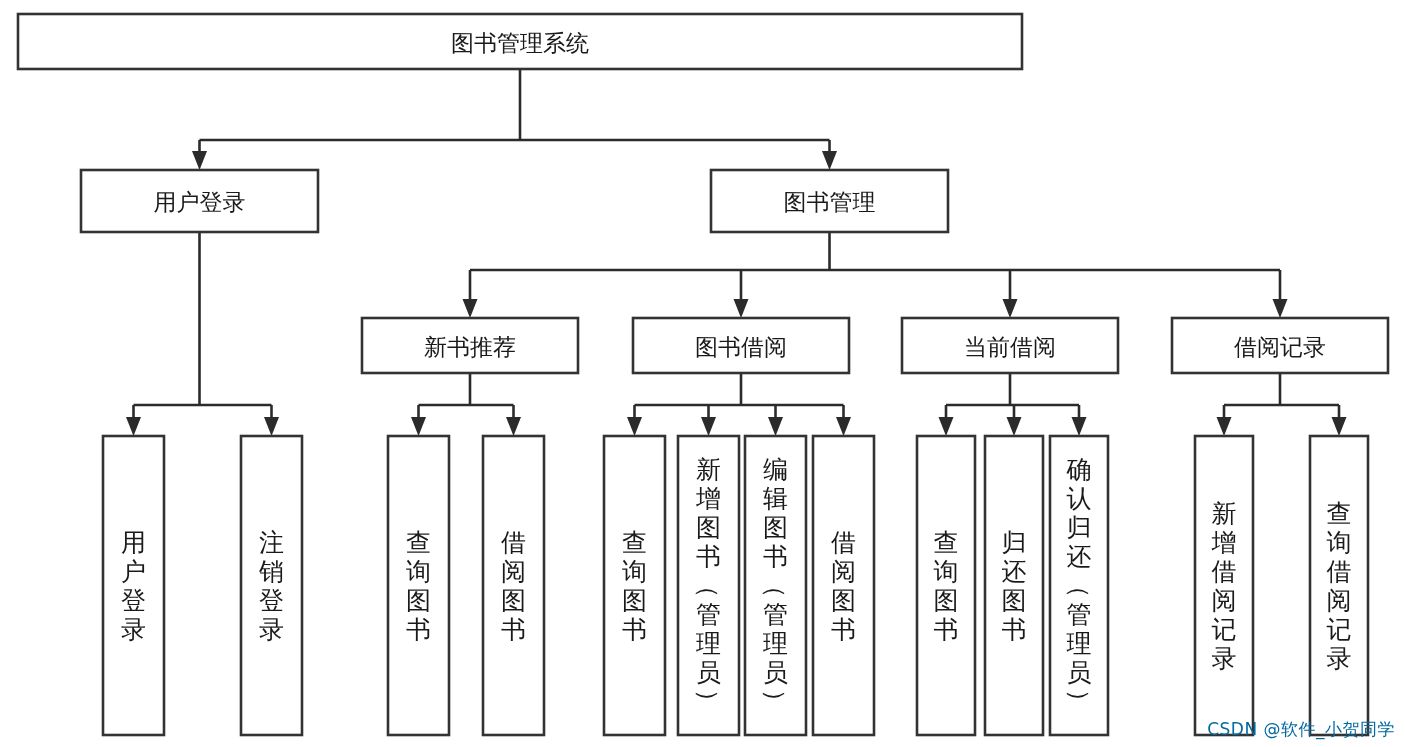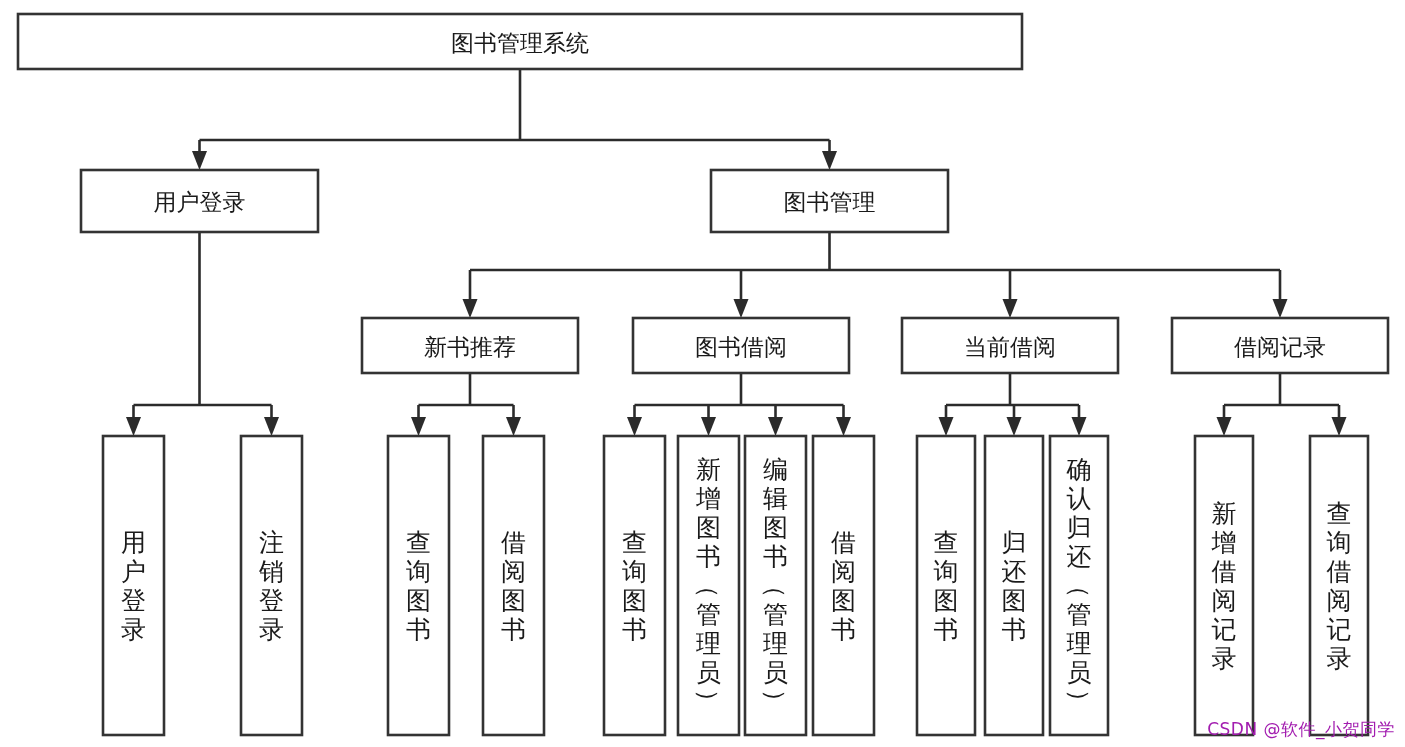--- a/index.html
+++ b/index.html
@@ -54,21 +54,21 @@
     fill: #1a1a1a;
     text-anchor: middle;
     dominant-baseline: central;
   }
   .watermark {
     position: absolute;
     right: 10px;
     bottom: 6px;
     font-family: "DejaVu Sans", "Liberation Sans", sans-serif;
     font-size: 17px;
-    color: #a21caf;
+    color: #0369a1;
     letter-spacing: 0.5px;
     white-space: nowrap;
     user-select: none;
   }
 </style>
 </head>
 <body>
 
 <div id="diagram-root">
   <svg class="flow" viewBox="0 0 1405 747">

